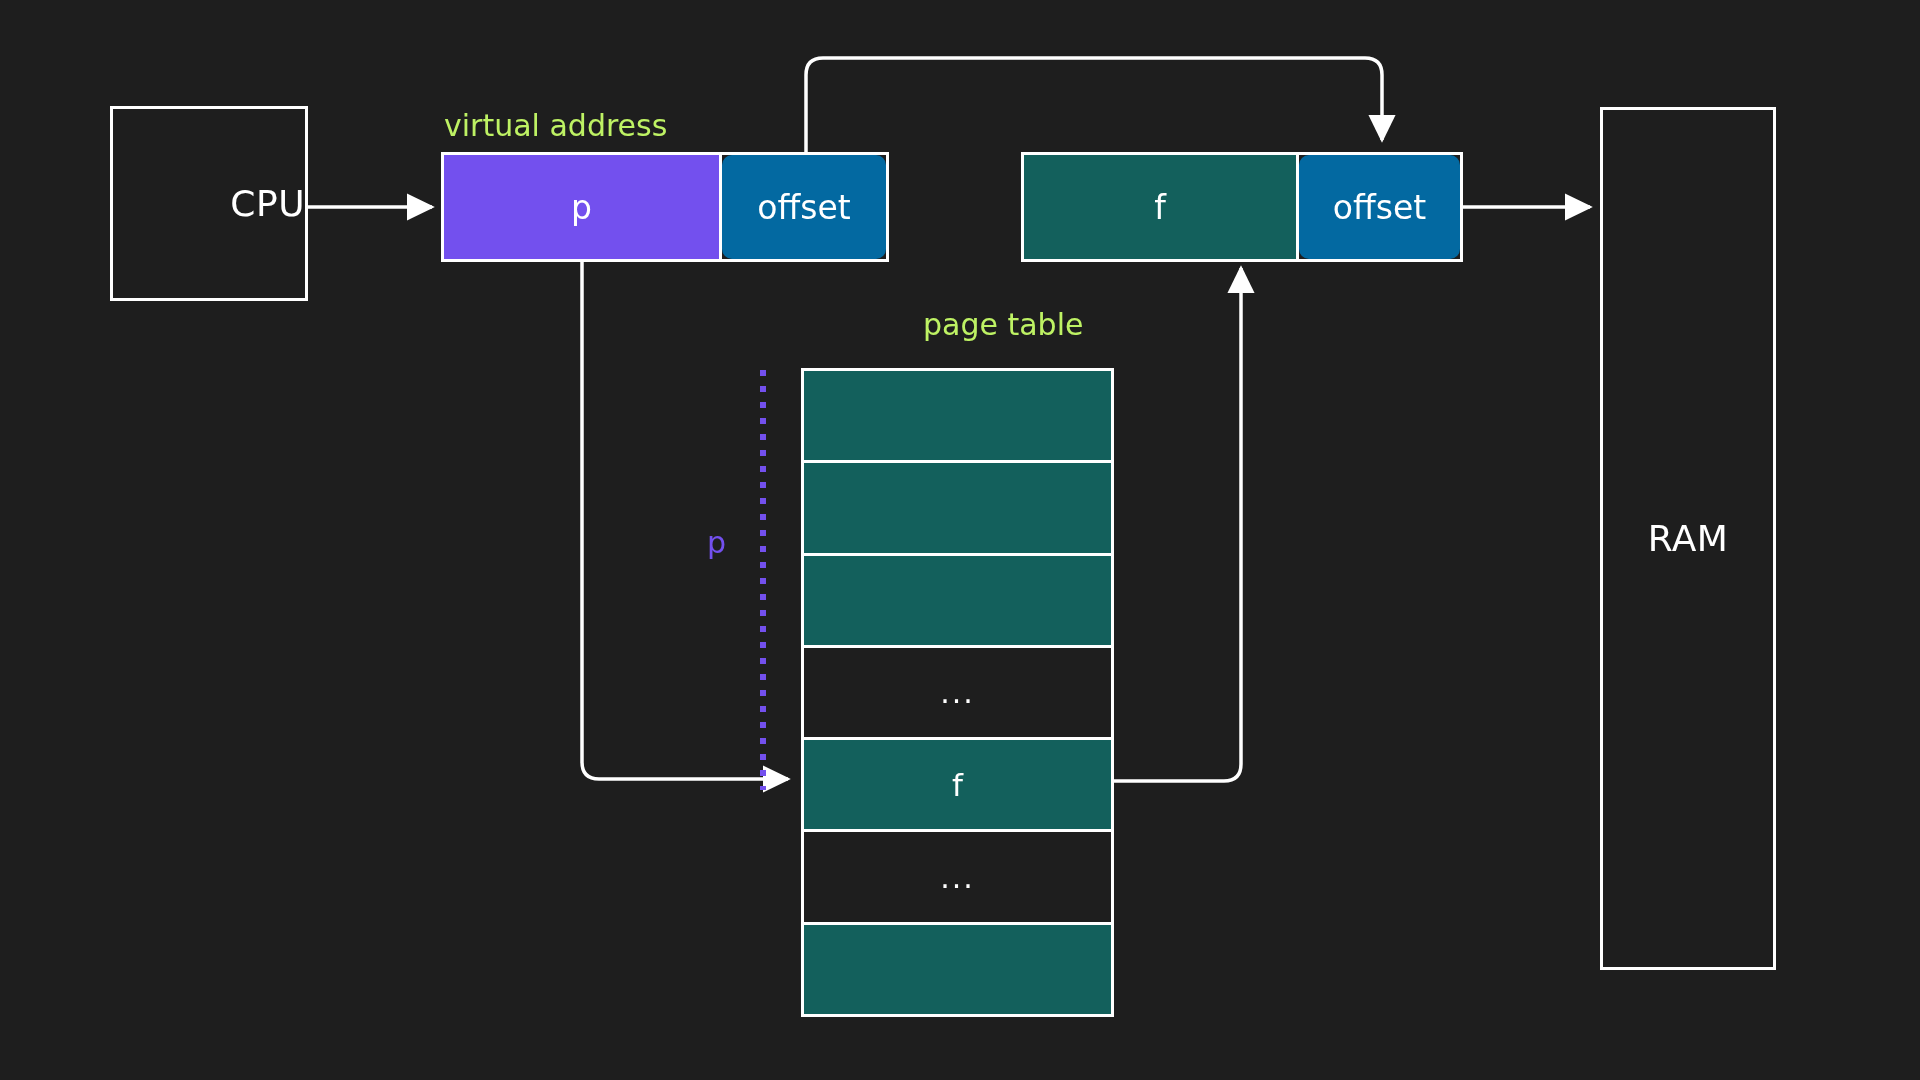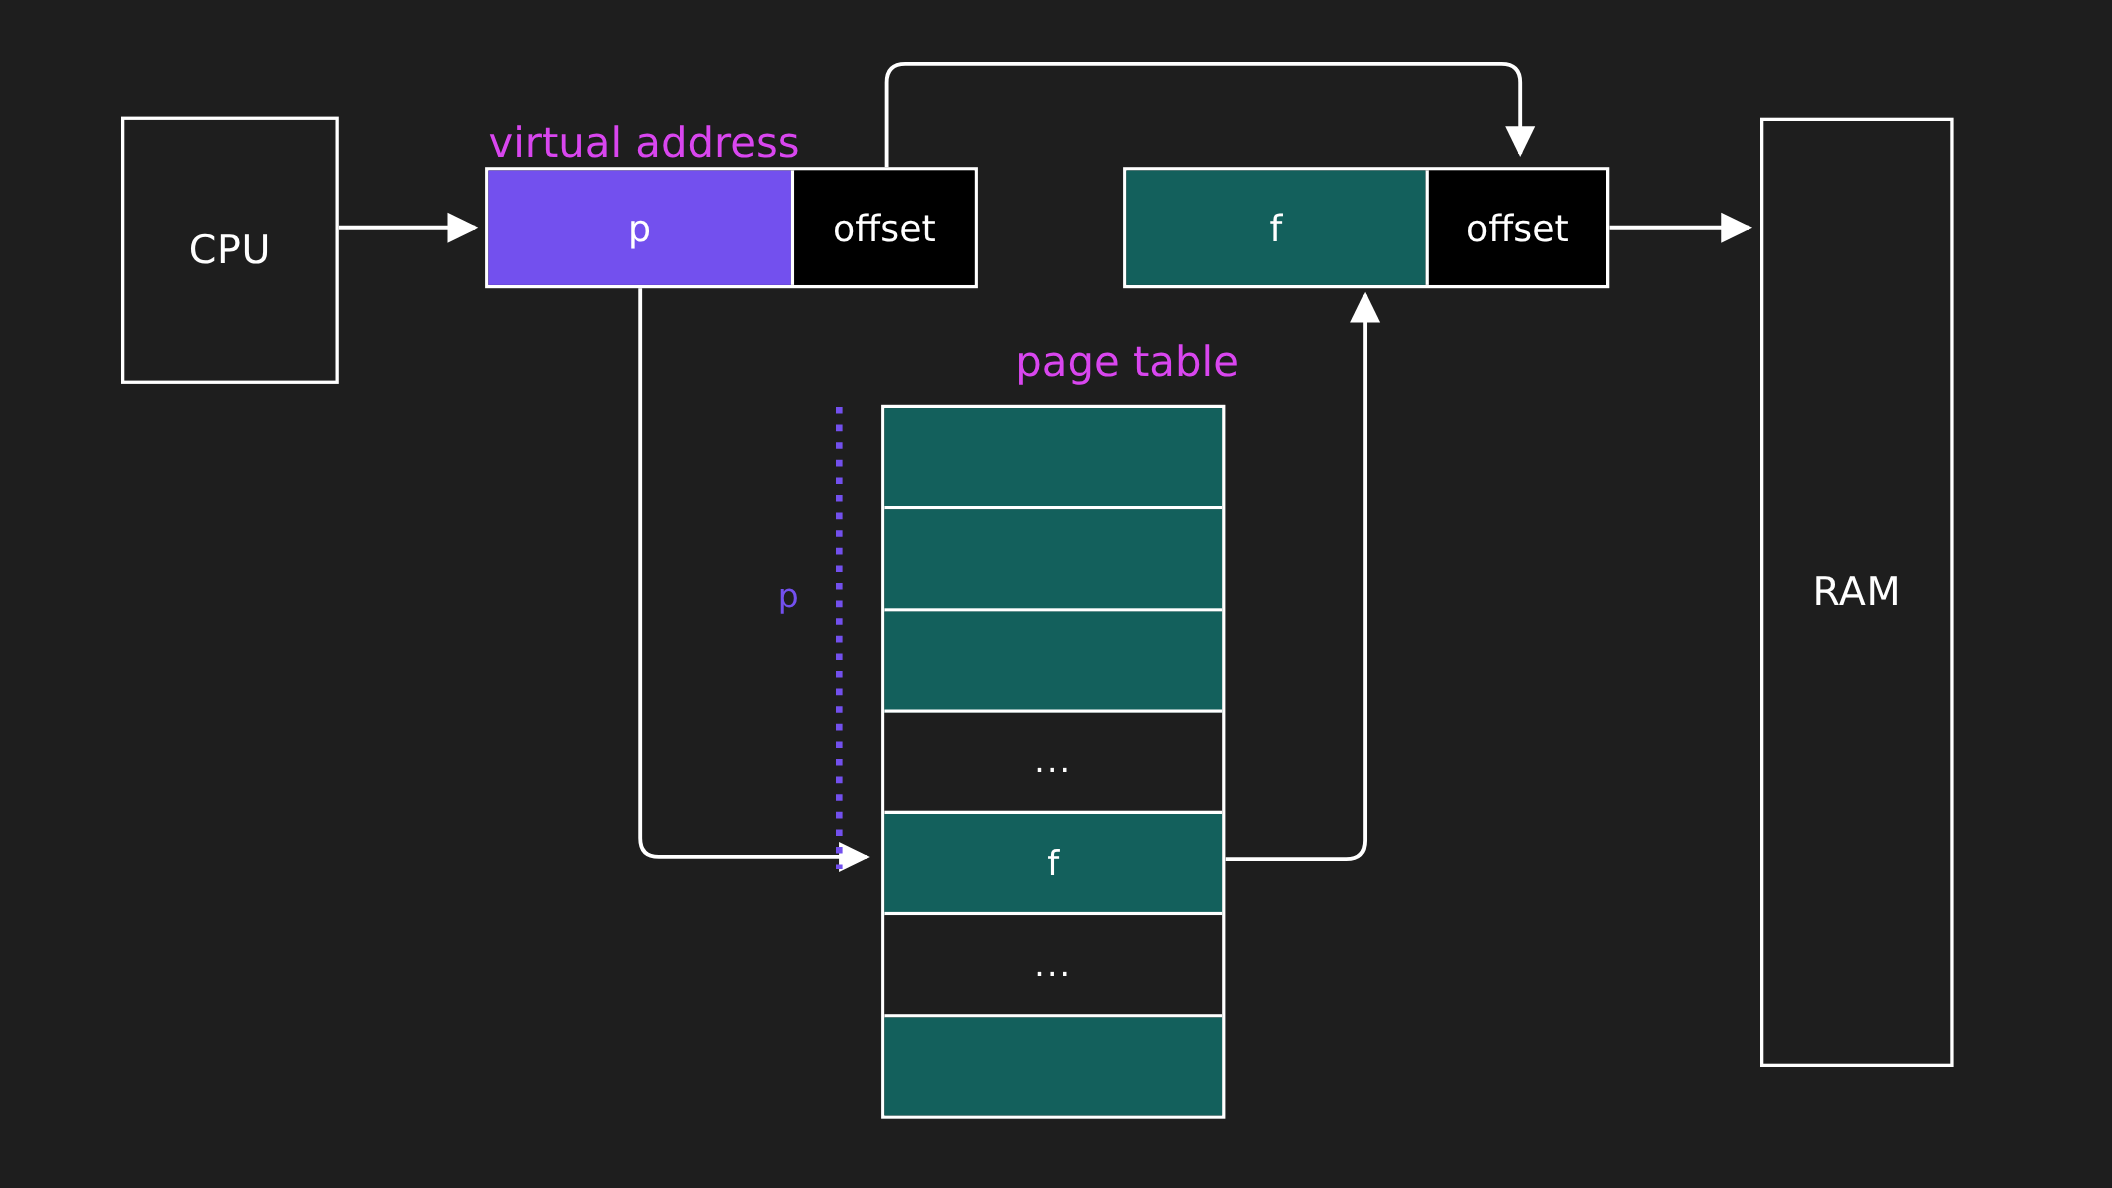--- a/index.html
+++ b/index.html
@@ -54,30 +54,30 @@
   .addr-cell {
     display: flex;
     align-items: center;
     justify-content: center;
     font-size: 33px;
     color: #ffffff;
     box-sizing: border-box;
   }
   .addr-cell.page-purple { background: #7350ee; }
   .addr-cell.frame-teal  { background: #13605c; }
-  .addr-cell.offset-grey { background: #000000; }
+  .addr-cell.offset-grey { background: #0369a1; border-radius: 10px; }
   .divider-line {
     width: 3px;
     background: #ffffff;
     flex: 0 0 3px;
   }
   .caption {
     position: absolute;
-    font-size: 38px;
-    color: #d946ef;
+    font-size: 30px;
+    color: #bef264;
     white-space: nowrap;
     text-align: right;
   }
   .pt-frame {
     position: absolute;
     border: 3px solid #ffffff;
     box-sizing: border-box;
     display: flex;
     flex-direction: column;
     background: #1e1e1e;
@@ -120,21 +120,21 @@
 
     <path d="M 582 255 L 582 762 Q 582 779 599 779 L 788 779" fill="none" stroke="#ffffff" stroke-width="3.5" marker-end="url(#arrowhead)"></path>
 
     <path d="M 1114 781 L 1224 781 Q 1241 781 1241 764 L 1241 268" fill="none" stroke="#ffffff" stroke-width="3.5" marker-end="url(#arrowhead)"></path>
 
     <path d="M 1463 207 L 1590 207" fill="none" stroke="#ffffff" stroke-width="3.5" marker-end="url(#arrowhead)"></path>
 
     <path d="M 763 370 L 763 790" fill="none" stroke="#7350ee" stroke-width="6" stroke-dasharray="6 10" stroke-linecap="butt"></path>
   </svg>
 
-  <div class="node outline-box" style="left:110px; top:106px; width:198px; height:243px;">
+  <div class="node outline-box" style="left:110px; top:106px; width:198px; height:195px;justify-content:flex-end;">
     <span class="node-label">CPU</span>
   </div>
 
   <div class="caption" style="left:444px; top:108px;">virtual address</div>
 
   <div class="node addr-frame" style="left:441px; top:152px; width:448px; height:110px;">
     <div class="addr-cell page-purple" style="flex: 0 0 275px;">
       <span>p</span>
     </div>
     <div class="divider-line"></div>

